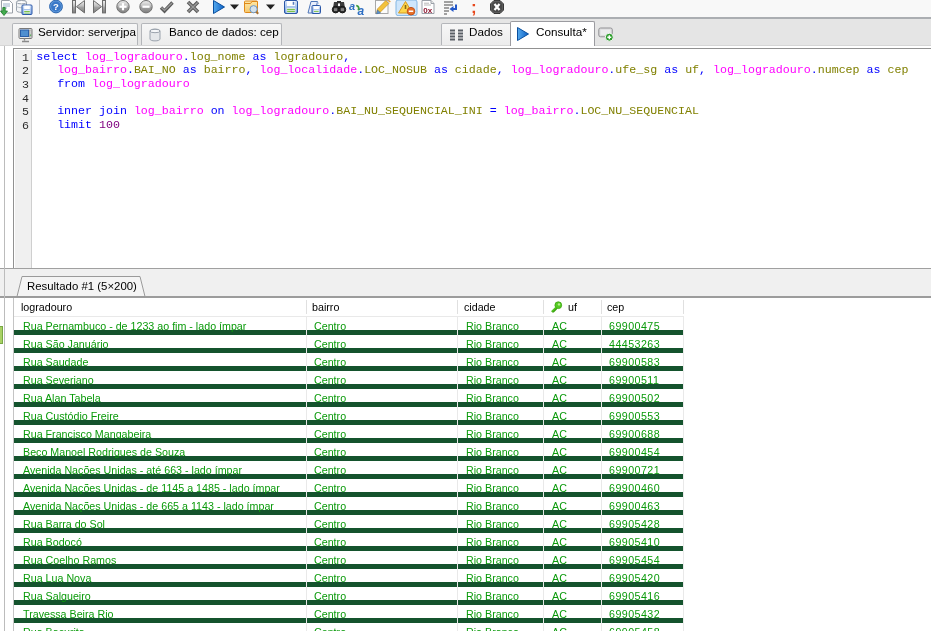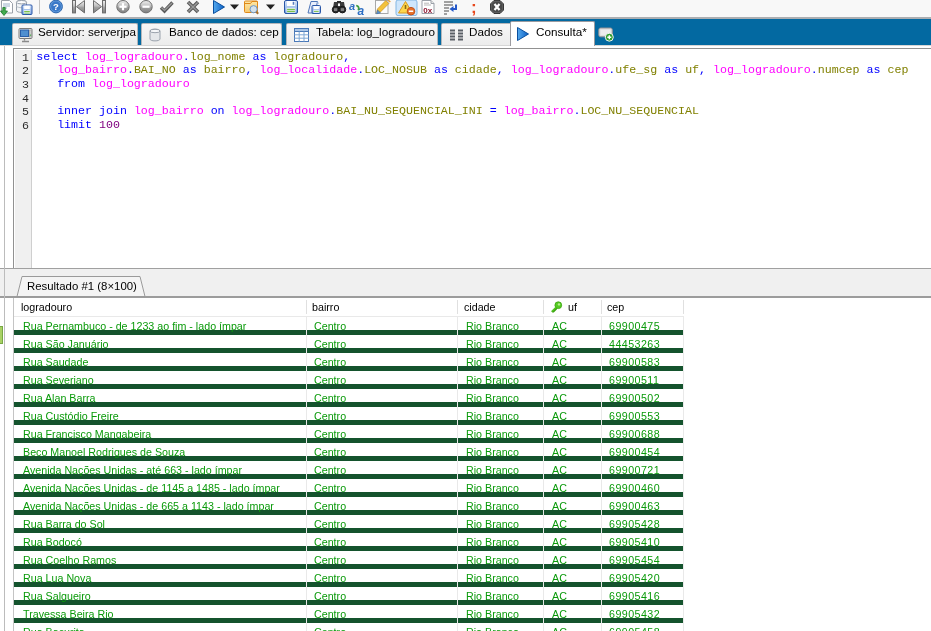--- a/index.html
+++ b/index.html
@@ -1,18 +1,18 @@
 <!DOCTYPE html>
 <html><head><meta charset="utf-8"><style>
 *{margin:0;padding:0;box-sizing:border-box}
 html,body{width:931px;height:631px;overflow:hidden}
 body{position:relative;font-family:"Liberation Sans",sans-serif;background:#fff}
 .abs{position:absolute}
 
-#tabbar{position:absolute;left:0;top:19px;width:931px;height:27px;background:#0369a1;border-bottom:1px solid #d6d6d6}
+#tabbar{position:absolute;left:0;top:19px;width:931px;height:27px;background:#e5e5e5;border-bottom:1px solid #d6d6d6}
 .tab{position:absolute;top:4px;height:22px;background:linear-gradient(#f7f7f7,#ececec);border:1px solid #b4b6ba;border-bottom:none;border-radius:2px 2px 0 0;font-size:11.7px;color:#000;white-space:nowrap}
 .tab .cap{position:absolute;top:0.5px}
 .tab.active{top:2px;height:25px;background:#fff;z-index:3;border-color:#9b9ba0}
 .tab.active .cap{top:2.5px}
 
 #edwrap{position:absolute;left:13px;top:48px;width:918px;height:220px;background:#fff;border-top:1px solid #919191;border-left:1px solid #919191}
 #gutter{position:absolute;left:1px;top:1px;width:17px;height:218px;background:#f0f0f0;border-right:1px solid #cfcfcf}
 .ln{position:absolute;right:2px;width:16px;text-align:right;font-family:"Liberation Mono",monospace;font-size:11.63px;line-height:13.7px;color:#2b2b2b}
 .cl{position:absolute;left:22.2px;white-space:pre;font-family:"Liberation Mono",monospace;font-size:11.63px;line-height:13.7px;color:#000}
 .kw{color:#0000ff;font-weight:normal}
@@ -217,28 +217,20 @@
         <path d="M6.5 11.5 v2 M4 14.5 h7" stroke="#8a8a8a" stroke-width="1.4"></path>
       </svg>
     </div>
   <div class="tab" style="left:141px;width:141px">
       <span class="cap" style="left:27px">Banco de dados: cep</span>
     <svg class="abs" style="left:6px;top:4px" width="15" height="15" viewBox="0 0 15 15">
         <path d="M2 3c0-1.2 2.2-1.9 5-1.9s5 .7 5 1.9v8c0 1.2-2.2 1.9-5 1.9s-5-.7-5-1.9z" fill="#e4e7ea" stroke="#9aa2ac"></path>
         <ellipse cx="7" cy="3" rx="5" ry="1.7" fill="#f6f8fa" stroke="#9aa2ac"></ellipse>
       </svg>
     </div>
-  <div class="tab" style="left:286px;width:152px">
-      <span class="cap" style="left:29px">Tabela: log_logradouro</span>
-    <svg class="abs" style="left:7px;top:4px" width="16" height="16" viewBox="0 0 16 16">
-        <rect x="0.5" y="0.5" width="14" height="13" fill="#fff" stroke="#4a79b8"></rect>
-        <rect x="0.5" y="0.5" width="14" height="3" fill="#aac6e8" stroke="#4a79b8"></rect>
-        <path d="M0.5 6.8h14M0.5 10.2h14M5.2 3.5v10M10 3.5v10" stroke="#7fa8d6" stroke-width="1"></path>
-      </svg>
-    </div>
   <div class="tab" style="left:441px;width:84px">
       <span class="cap" style="left:27px">Dados</span>
     <svg class="abs" style="left:7px;top:4px" width="16" height="16" viewBox="0 0 16 16">
         <path d="M1 2.5h5M1 5.5h5M1 8.5h5M1 11.5h5M9 2.5h5M9 5.5h5M9 8.5h5M9 11.5h5" stroke="#5a5f66" stroke-width="1.8"></path>
       </svg>
     </div>
   <div class="tab active" style="left:510px;width:85px">
       <span class="cap" style="left:25px">Consulta*</span>
     <svg class="abs" style="left:6px;top:5px" width="14" height="15" viewBox="0 0 14 15">
         <path d="M0.5 0.5 v13 l11-6.5z" fill="url(#gplay2)" stroke="#0a4f9e"></path>
@@ -271,21 +263,21 @@
   <div class="cl" style="top:14.3px">   <span class="tb">log_bairro</span><span class="sy">.</span><span class="id">BAI_NO</span> <span class="kw">as</span> <span class="id">bairro</span><span class="sy">,</span> <span class="tb">log_localidade</span><span class="sy">.</span><span class="id">LOC_NOSUB</span> <span class="kw">as</span> <span class="id">cidade</span><span class="sy">,</span> <span class="tb">log_logradouro</span><span class="sy">.</span><span class="id">ufe_sg</span> <span class="kw">as</span> <span class="id">uf</span><span class="sy">,</span> <span class="tb">log_logradouro</span><span class="sy">.</span><span class="id">numcep</span> <span class="kw">as</span> <span class="id">cep</span></div>
   <div class="cl" style="top:28px">   <span class="kw">from</span> <span class="tb">log_logradouro</span></div>
   <div class="cl" style="top:55.4px">   <span class="kw">inner join</span> <span class="tb">log_bairro</span> <span class="kw">on</span> <span class="tb">log_logradouro</span><span class="sy">.</span><span class="id">BAI_NU_SEQUENCIAL_INI</span> <span class="sy">=</span> <span class="tb">log_bairro</span><span class="sy">.</span><span class="id">LOC_NU_SEQUENCIAL</span></div>
   <div class="cl" style="top:69.1px">   <span class="kw">limit</span> <span class="nu">100</span></div>
 </div>
 
 <div id="band">
   <svg class="abs" style="left:14px;top:7px" width="135" height="21" viewBox="0 0 135 21">
     <polygon points="8,0.5 126,0.5 131,20.5 3,20.5" fill="#f4f4f4" stroke="#9a9a9a" stroke-width="1"></polygon>
   </svg>
-  <div class="abs" style="left:27px;top:11px;font-size:11.4px;color:#000">Resultado #1 (8×100)</div>
+  <div class="abs" style="left:27px;top:11px;font-size:11.4px;color:#000">Resultado #1 (5×200)</div>
 </div>
 
 <div id="grid">
   <div class="hcell" style="left:0;width:293px">
       <span style="left:8px">logradouro</span>
     </div>
   <div class="hcell" style="left:293px;width:151px">
       <span style="left:6px">bairro</span>
     </div>
   <div class="hcell" style="left:444px;width:86px">
@@ -332,21 +324,21 @@
         <div class="c" style="left:596px;letter-spacing:0.45px">69900583</div>
       </div>
 <div class="row" style="top:73px">
         <div class="c" style="left:10px">Rua Severiano</div>
         <div class="c" style="left:301px">Centro</div>
         <div class="c" style="left:453px">Rio Branco</div>
         <div class="c" style="left:539px">AC</div>
         <div class="c" style="left:596px;letter-spacing:0.45px">69900511</div>
       </div>
 <div class="row" style="top:91px">
-        <div class="c" style="left:10px">Rua Alan Barra</div>
+        <div class="c" style="left:10px">Rua Alan Tabela</div>
         <div class="c" style="left:301px">Centro</div>
         <div class="c" style="left:453px">Rio Branco</div>
         <div class="c" style="left:539px">AC</div>
         <div class="c" style="left:596px;letter-spacing:0.45px">69900502</div>
       </div>
 <div class="row" style="top:109px">
         <div class="c" style="left:10px">Rua Custódio Freire</div>
         <div class="c" style="left:301px">Centro</div>
         <div class="c" style="left:453px">Rio Branco</div>
         <div class="c" style="left:539px">AC</div>

